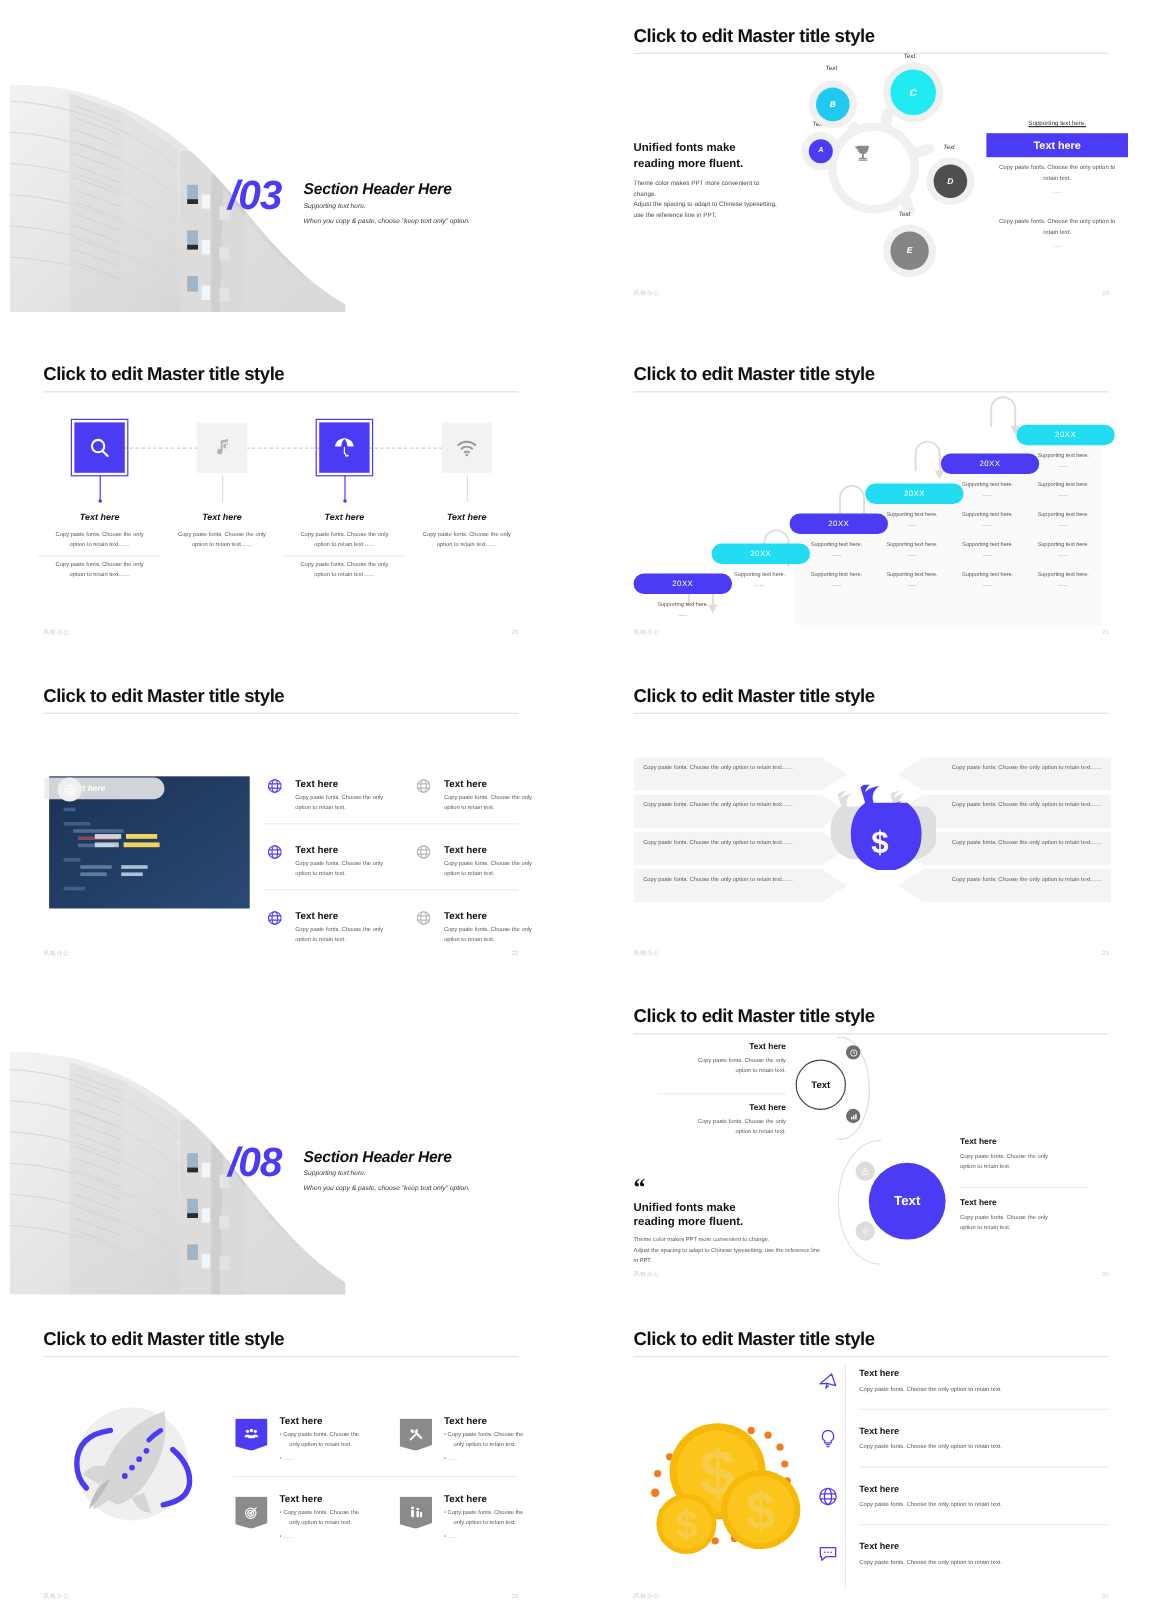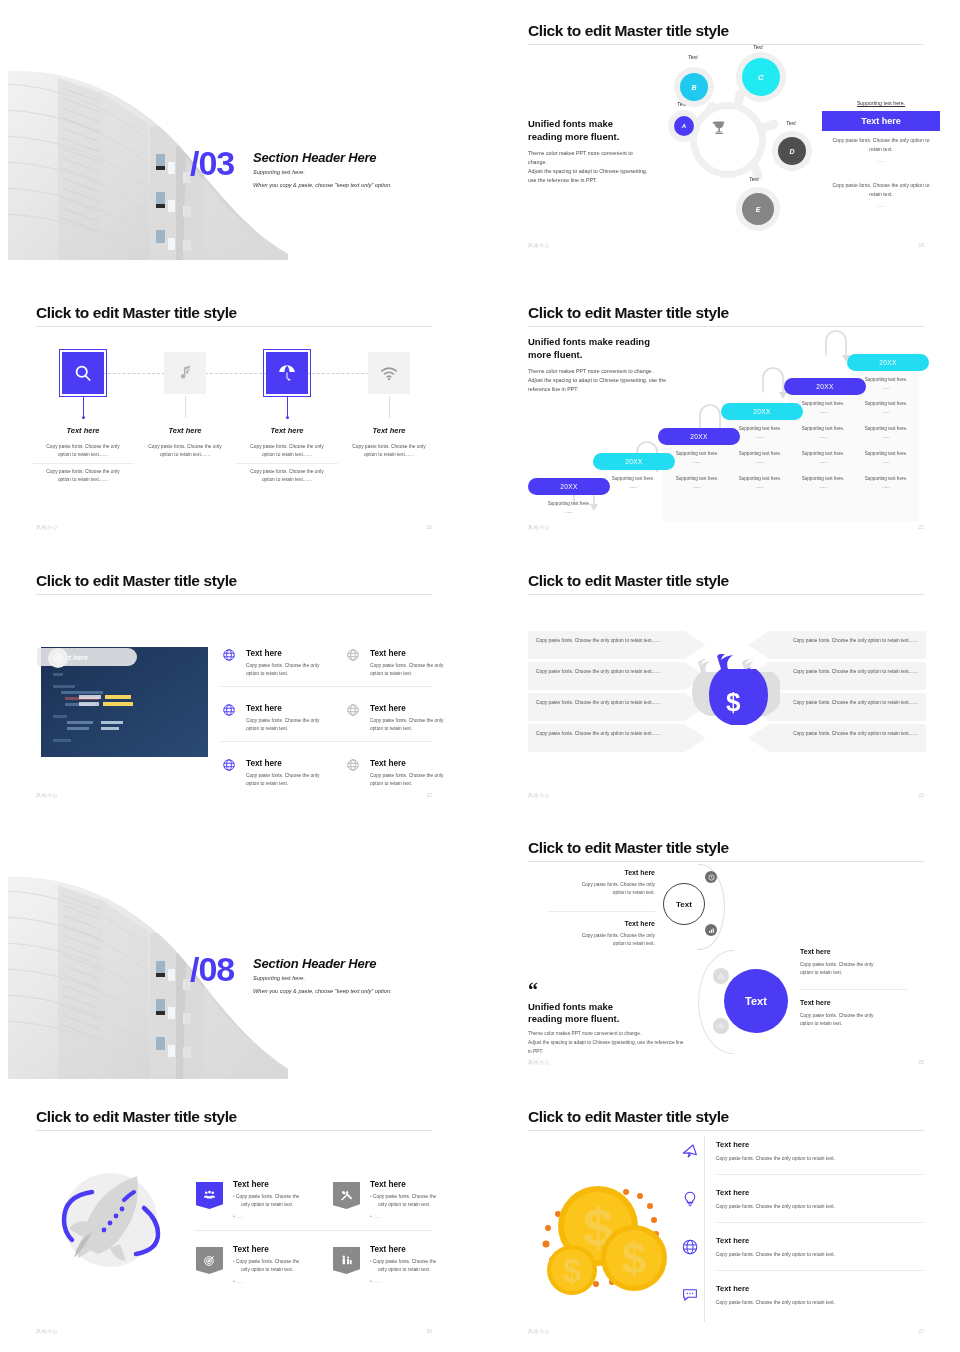--- a/index.html
+++ b/index.html
@@ -32,21 +32,21 @@
   .footer-brand {
     position:absolute; left:28px; bottom:12px; font-size:5px;
     color:#cfcfcf; letter-spacing:0.5px;
   }
   .footer-num { position:absolute; right:28px; bottom:12px; font-size:5px; color:#cfcfcf; }
 
   
   .bldg { position:absolute; left:0; top:0; width:280px; height:254px; overflow:hidden; }
   .bldg svg { position:absolute; left:0; top:0; }
   .sec-num {
-    position:absolute; font-size:34px; font-weight:bold; 
+    position:absolute; font-size:34px; font-weight:bold; font-style:italic;
     color:#4b3bf5; letter-spacing:-1px;
   }
   .sec-title { position:absolute; font-size:13px; font-weight:bold; font-style:italic; color:#111; letter-spacing:-0.2px;}
   .sec-sub1 { position:absolute; font-size:5.6px; font-style:italic; color:#333; }
   .sec-sub2 { position:absolute; font-size:5.6px; font-style:italic; color:#333; }
 
   
   .lead-h { font-size:9.5px; font-weight:bold; color:#111; line-height:1.35; }
   .lead-p { font-size:5.3px; color:#4a4a4a; line-height:1.75; margin-top:5px; }
 
@@ -323,27 +323,20 @@
   <div class="body-c" style="left:326px; top:163px; width:110px;">option to retain text.......</div>
 
   <div class="footer-brand">风格办公</div>
   <div class="footer-num">20</div>
 </div>
 
 <div class="slide s4">
   <div class="title">Click to edit Master title style</div>
   <div class="title-rule"></div>
 
-  <div style="position:absolute; left:28px; top:48px; width:160px;">
-    <div class="lead-h">Unified fonts make reading</div>
-    <div class="lead-h">more fluent.</div>
-    <div class="lead-p">Theme color makes PPT more convenient to change.</div>
-    <div class="lead-p" style="margin-top:0">Adjust the spacing to adapt to Chinese typesetting, use the</div>
-    <div class="lead-p" style="margin-top:0">reference line in PPT.</div>
-  </div>
 
   <svg style="position:absolute; left:22px; top:38px;" width="410" height="205">
     <g stroke="#dcdcdc" stroke-width="1.6" fill="none" stroke-linecap="round">
       <path d="M52,178 v-14 a10,10 0 0 1 20,0 v14"></path>
       <path d="M115,140 v-14 a10,10 0 0 1 20,0 v14"></path>
       <path d="M178,103 v-14 a10,10 0 0 1 20,0 v14"></path>
       <path d="M241,66 v-14 a10,10 0 0 1 20,0 v14"></path>
       <path d="M304,29 v-14 a10,10 0 0 1 20,0 v14"></path>
     </g>
     <g fill="#dcdcdc">

